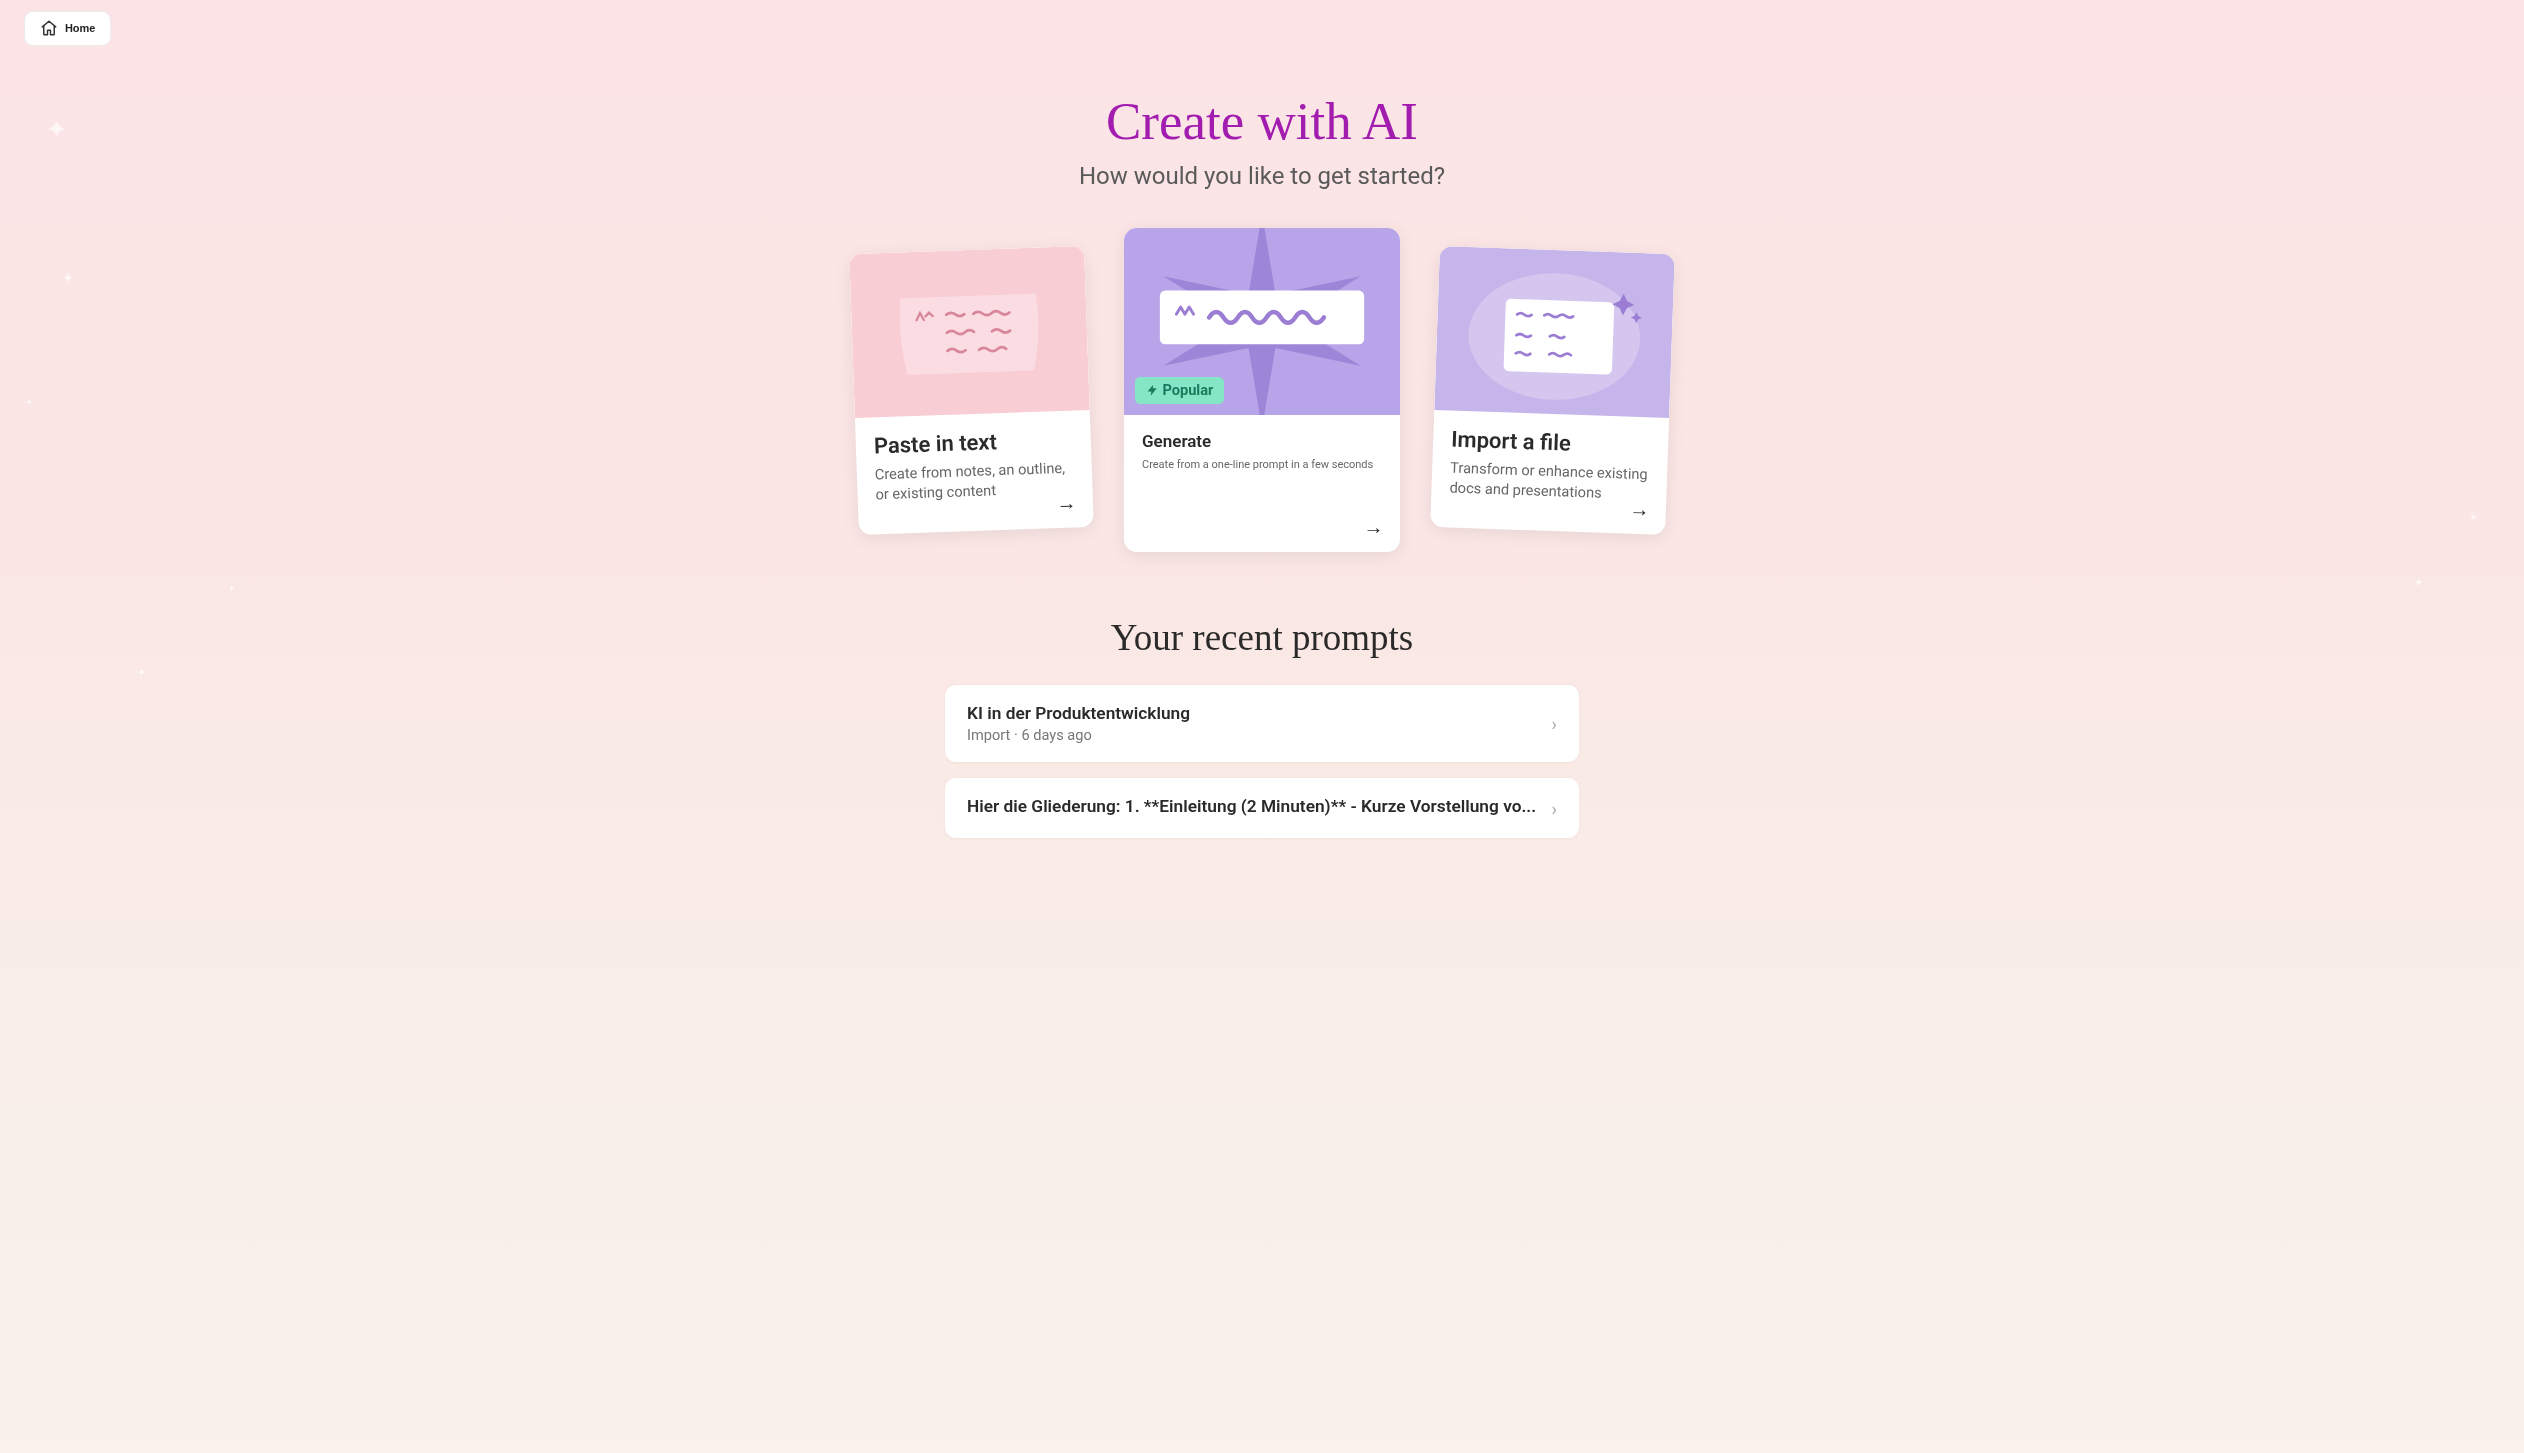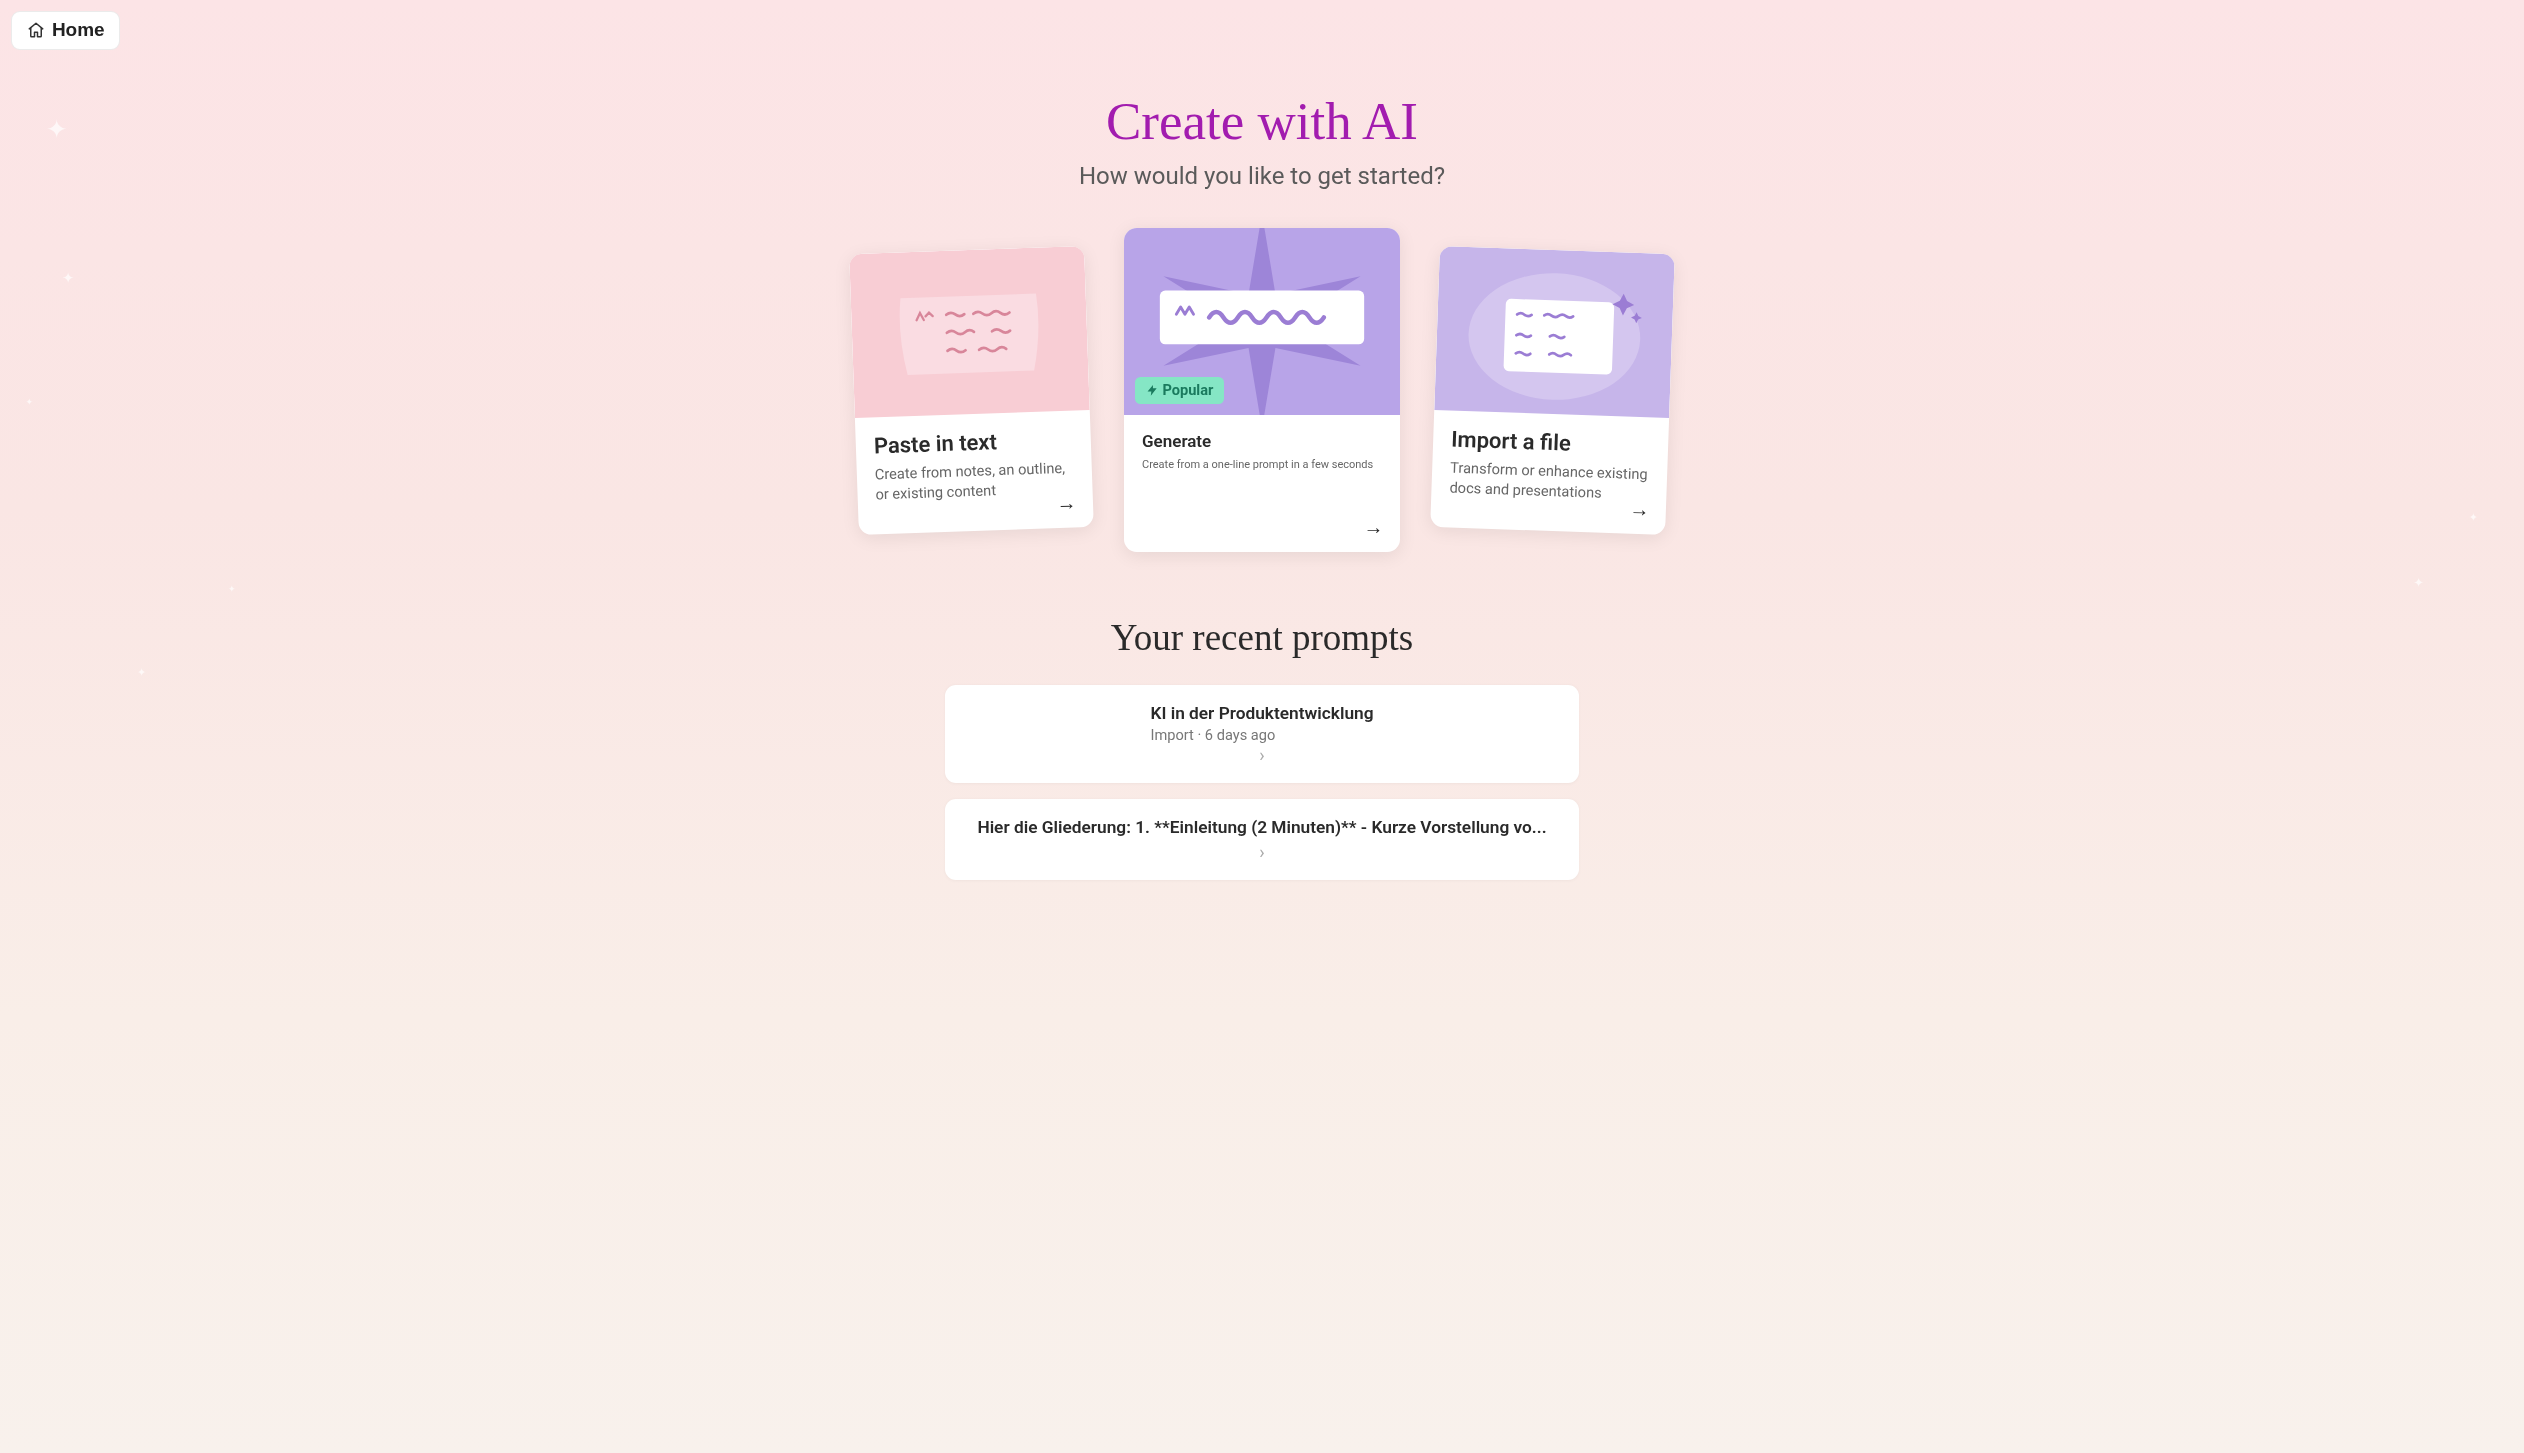--- a/index.html
+++ b/index.html
@@ -16,29 +16,29 @@
     }
     .sparkle {
       position: absolute;
       color: rgba(255,255,255,0.7);
       font-size: 18px;
       pointer-events: none;
     }
     .home-btn {
       position: absolute;
       top: 11px;
-      left: 11px;
+      left: 24px;
       background: #fff;
       border: 0.9px solid rgba(0,0,0,0.08);
       border-radius: 9px;
       padding: 7.3px 14.6px;
       display: flex;
       align-items: center;
       gap: 7.3px;
-      font-size: 19px;
+      font-size: 11px;
       font-weight: 600;
       color: #222;
       cursor: pointer;
     }
     .home-icon {
       width: 18px;
       height: 18px;
     }
     .container {
       max-width: 1277px;
@@ -166,21 +166,20 @@
       background: #fff;
       border-radius: 11px;
       padding: 18px 22px;
       text-align: left;
       display: flex;
       align-items: center;
       justify-content: space-between;
       margin-bottom: 16.4px;
       cursor: pointer;
       box-shadow: 0 0.9px 3.6px rgba(0,0,0,0.04);
-      flex-direction: column;
     }
     .recent-item-content {
       flex: 1;
       overflow: hidden;
     }
     .recent-item-title {
       font-size: 17.3px;
       font-weight: 600;
       color: #2a2a2a;
       margin-bottom: 3.6px;

